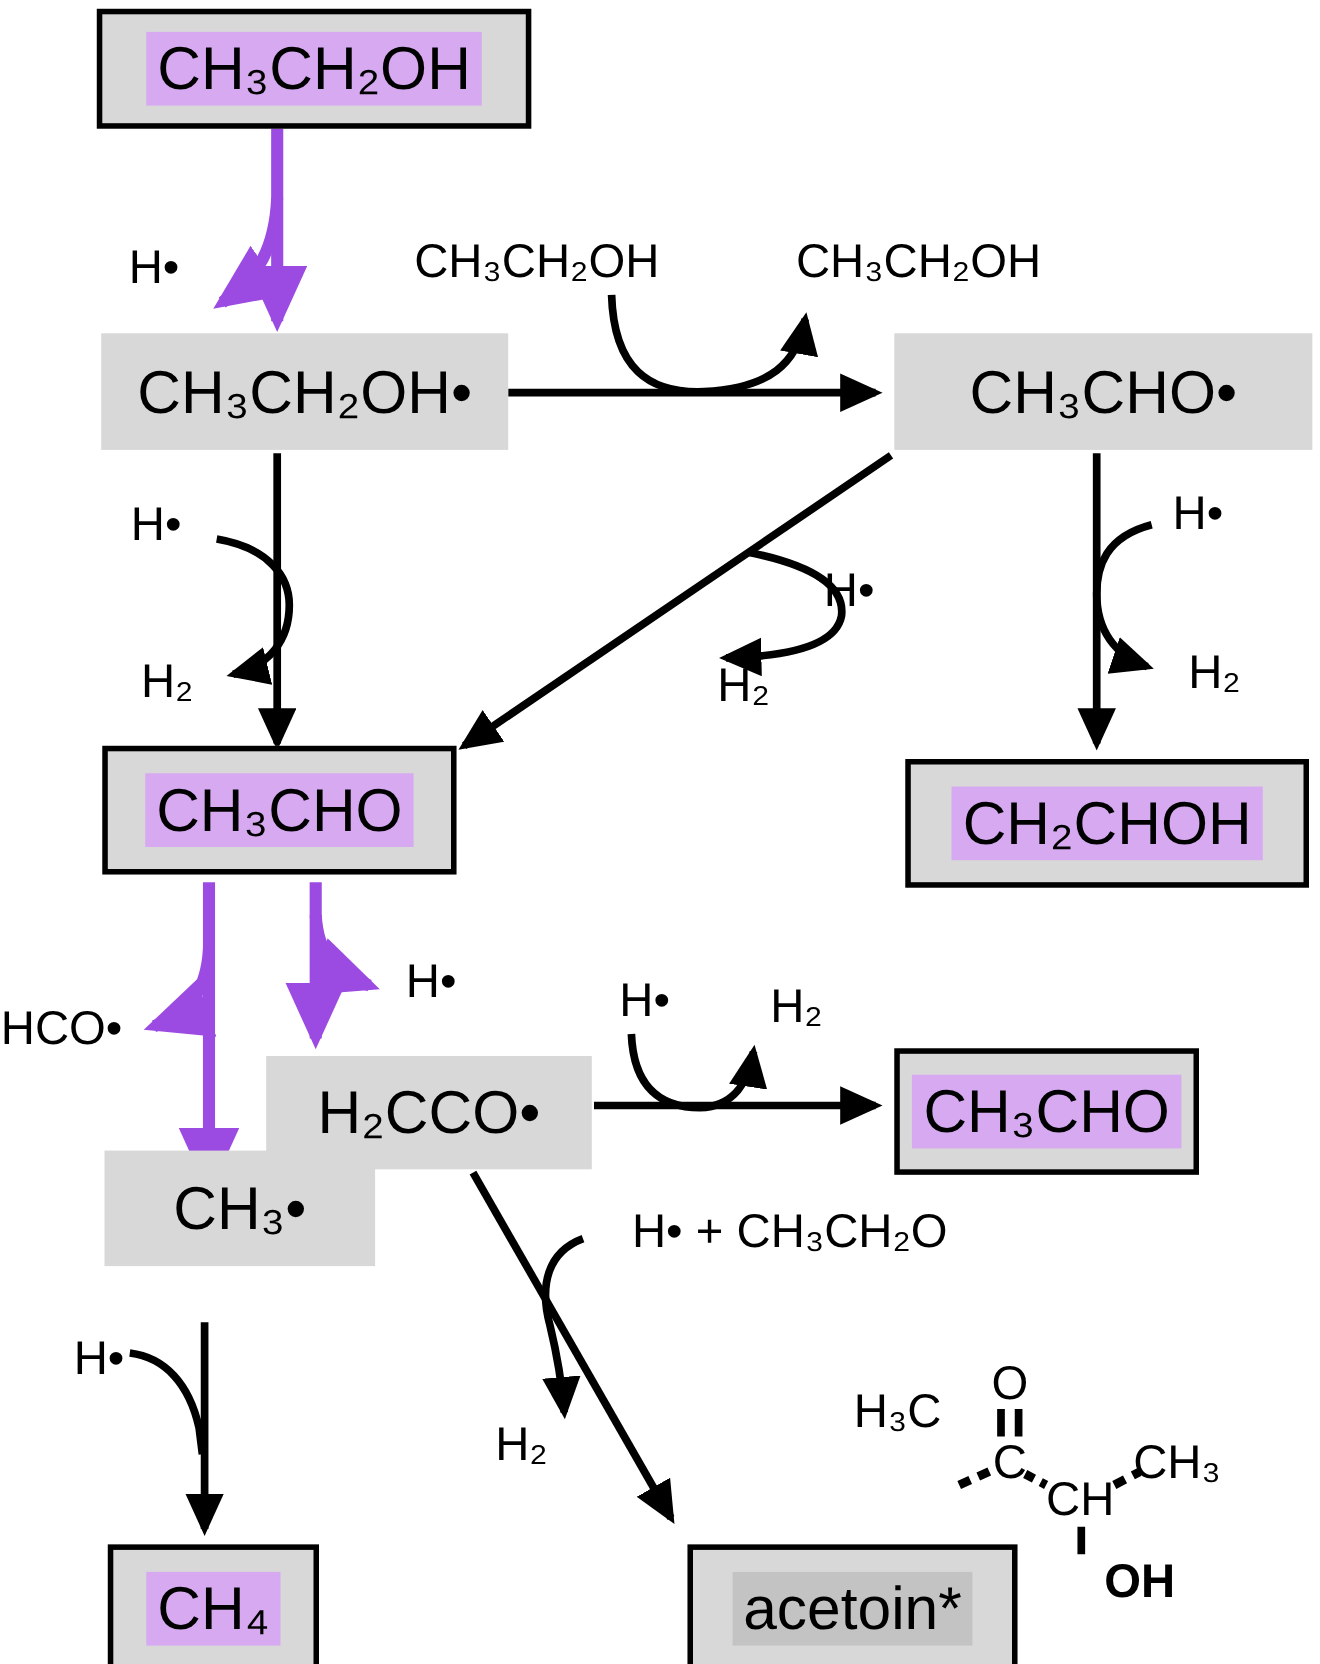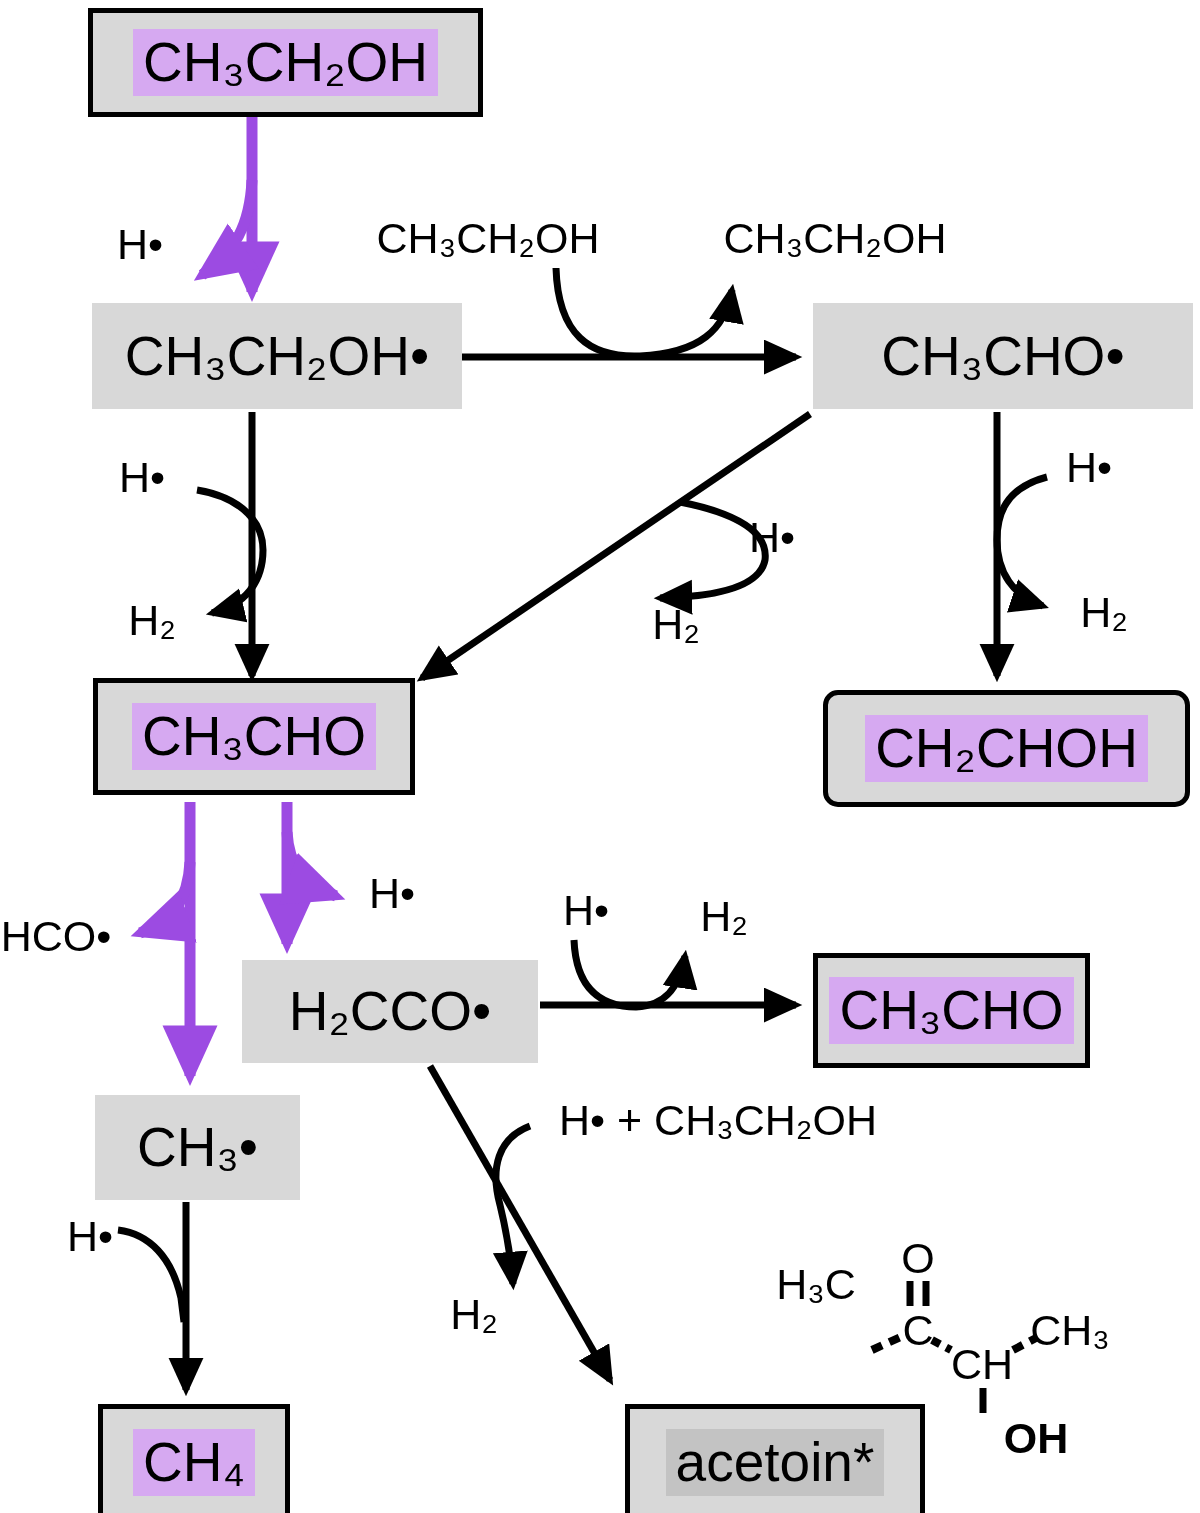--- a/index.html
+++ b/index.html
@@ -87,33 +87,33 @@
   </div>
 
   <div class="node" style="left:813px;top:303px;width:380px;height:106px;">
     <span>CH₃CHO•</span>
   </div>
 
   <div class="node bordered" style="left:93px;top:678px;width:312px;height:107px;text-align:right;">
     <span class="hl purple">CH₃CHO</span>
   </div>
 
-  <div class="node bordered" style="left:823px;top:690px;width:357px;height:107px;border-radius:15px;">
+  <div class="node bordered" style="left:823px;top:690px;width:357px;height:107px;">
     <span class="hl purple">CH₂CHOH</span>
   </div>
 
   <div class="node" style="left:242px;top:960px;width:296px;height:103px;">
     <span>H₂CCO•</span>
   </div>
 
   <div class="node bordered" style="left:813px;top:953px;width:267px;height:105px;">
     <span class="hl purple">CH₃CHO</span>
   </div>
 
-  <div class="node" style="left:95px;top:1095px;width:205px;height:105px;">
+  <div class="node" style="left:95px;top:1046px;width:246px;height:105px;">
     <span>CH₃•</span>
   </div>
 
   <div class="node bordered" style="left:98px;top:1404px;width:182px;height:106px;">
     <span class="hl purple">CH₄</span>
   </div>
 
   <div class="node bordered" style="left:625px;top:1404px;width:290px;height:106px;">
     <span class="hl gray">acetoin*</span>
   </div>
@@ -130,21 +130,21 @@
 
   <div class="lbl" style="left:1089px;top:467px;">H•</div>
   <div class="lbl" style="left:1104px;top:612px;">H₂</div>
 
   <div class="lbl" style="left:56px;top:936px;">HCO•</div>
   <div class="lbl" style="left:392px;top:893px;">H•</div>
 
   <div class="lbl" style="left:586px;top:910px;">H•</div>
   <div class="lbl" style="left:724px;top:916px;">H₂</div>
 
-  <div class="lbl" style="left:718px;top:1120px;">H• + CH₃CH₂OH</div>
+  <div class="lbl" style="left:718px;top:1120px;">H• + CH₃CH₂O</div>
   <div class="lbl" style="left:474px;top:1314px;">H₂</div>
 
   <div class="lbl" style="left:90px;top:1236px;">H•</div>
 
   <div class="lbl struct" style="left:918px;top:1258px;">O</div>
   <div class="lbl struct" style="left:918px;top:1330px;">C</div>
   <div class="lbl struct" style="left:816px;top:1284px;">H₃C</div>
   <div class="lbl struct" style="left:982px;top:1364px;">CH</div>
   <div class="lbl struct" style="left:1070px;top:1330px;">CH₃</div>
   <div class="lbl struct" style="left:1036px;top:1438px;font-weight:bold;">OH</div>

